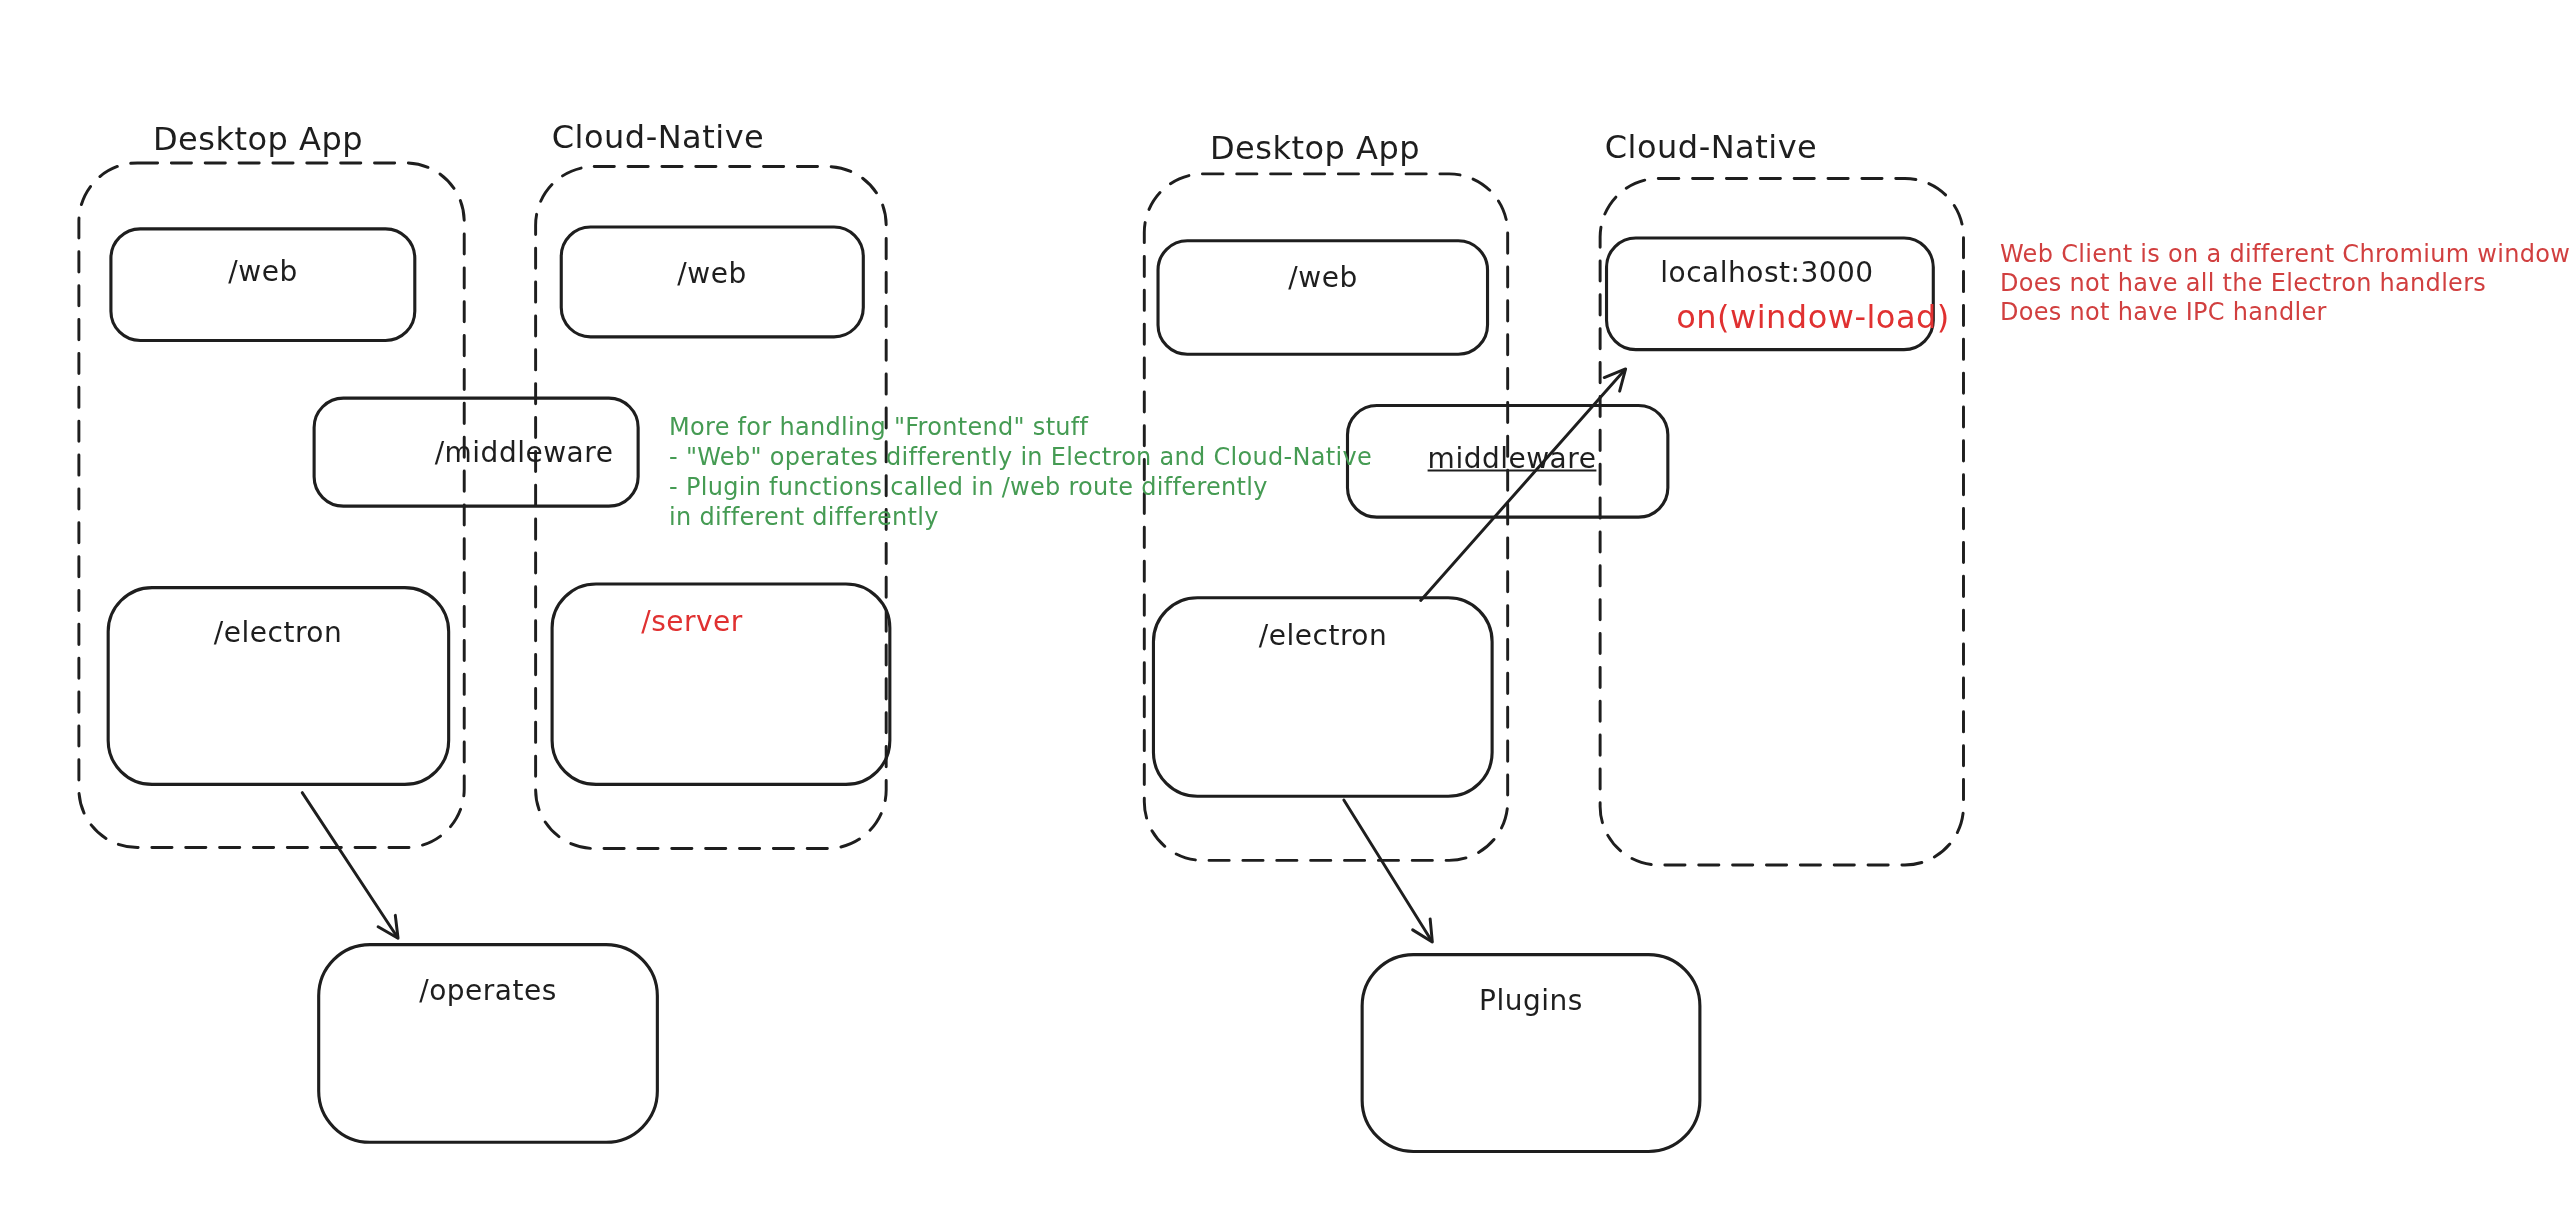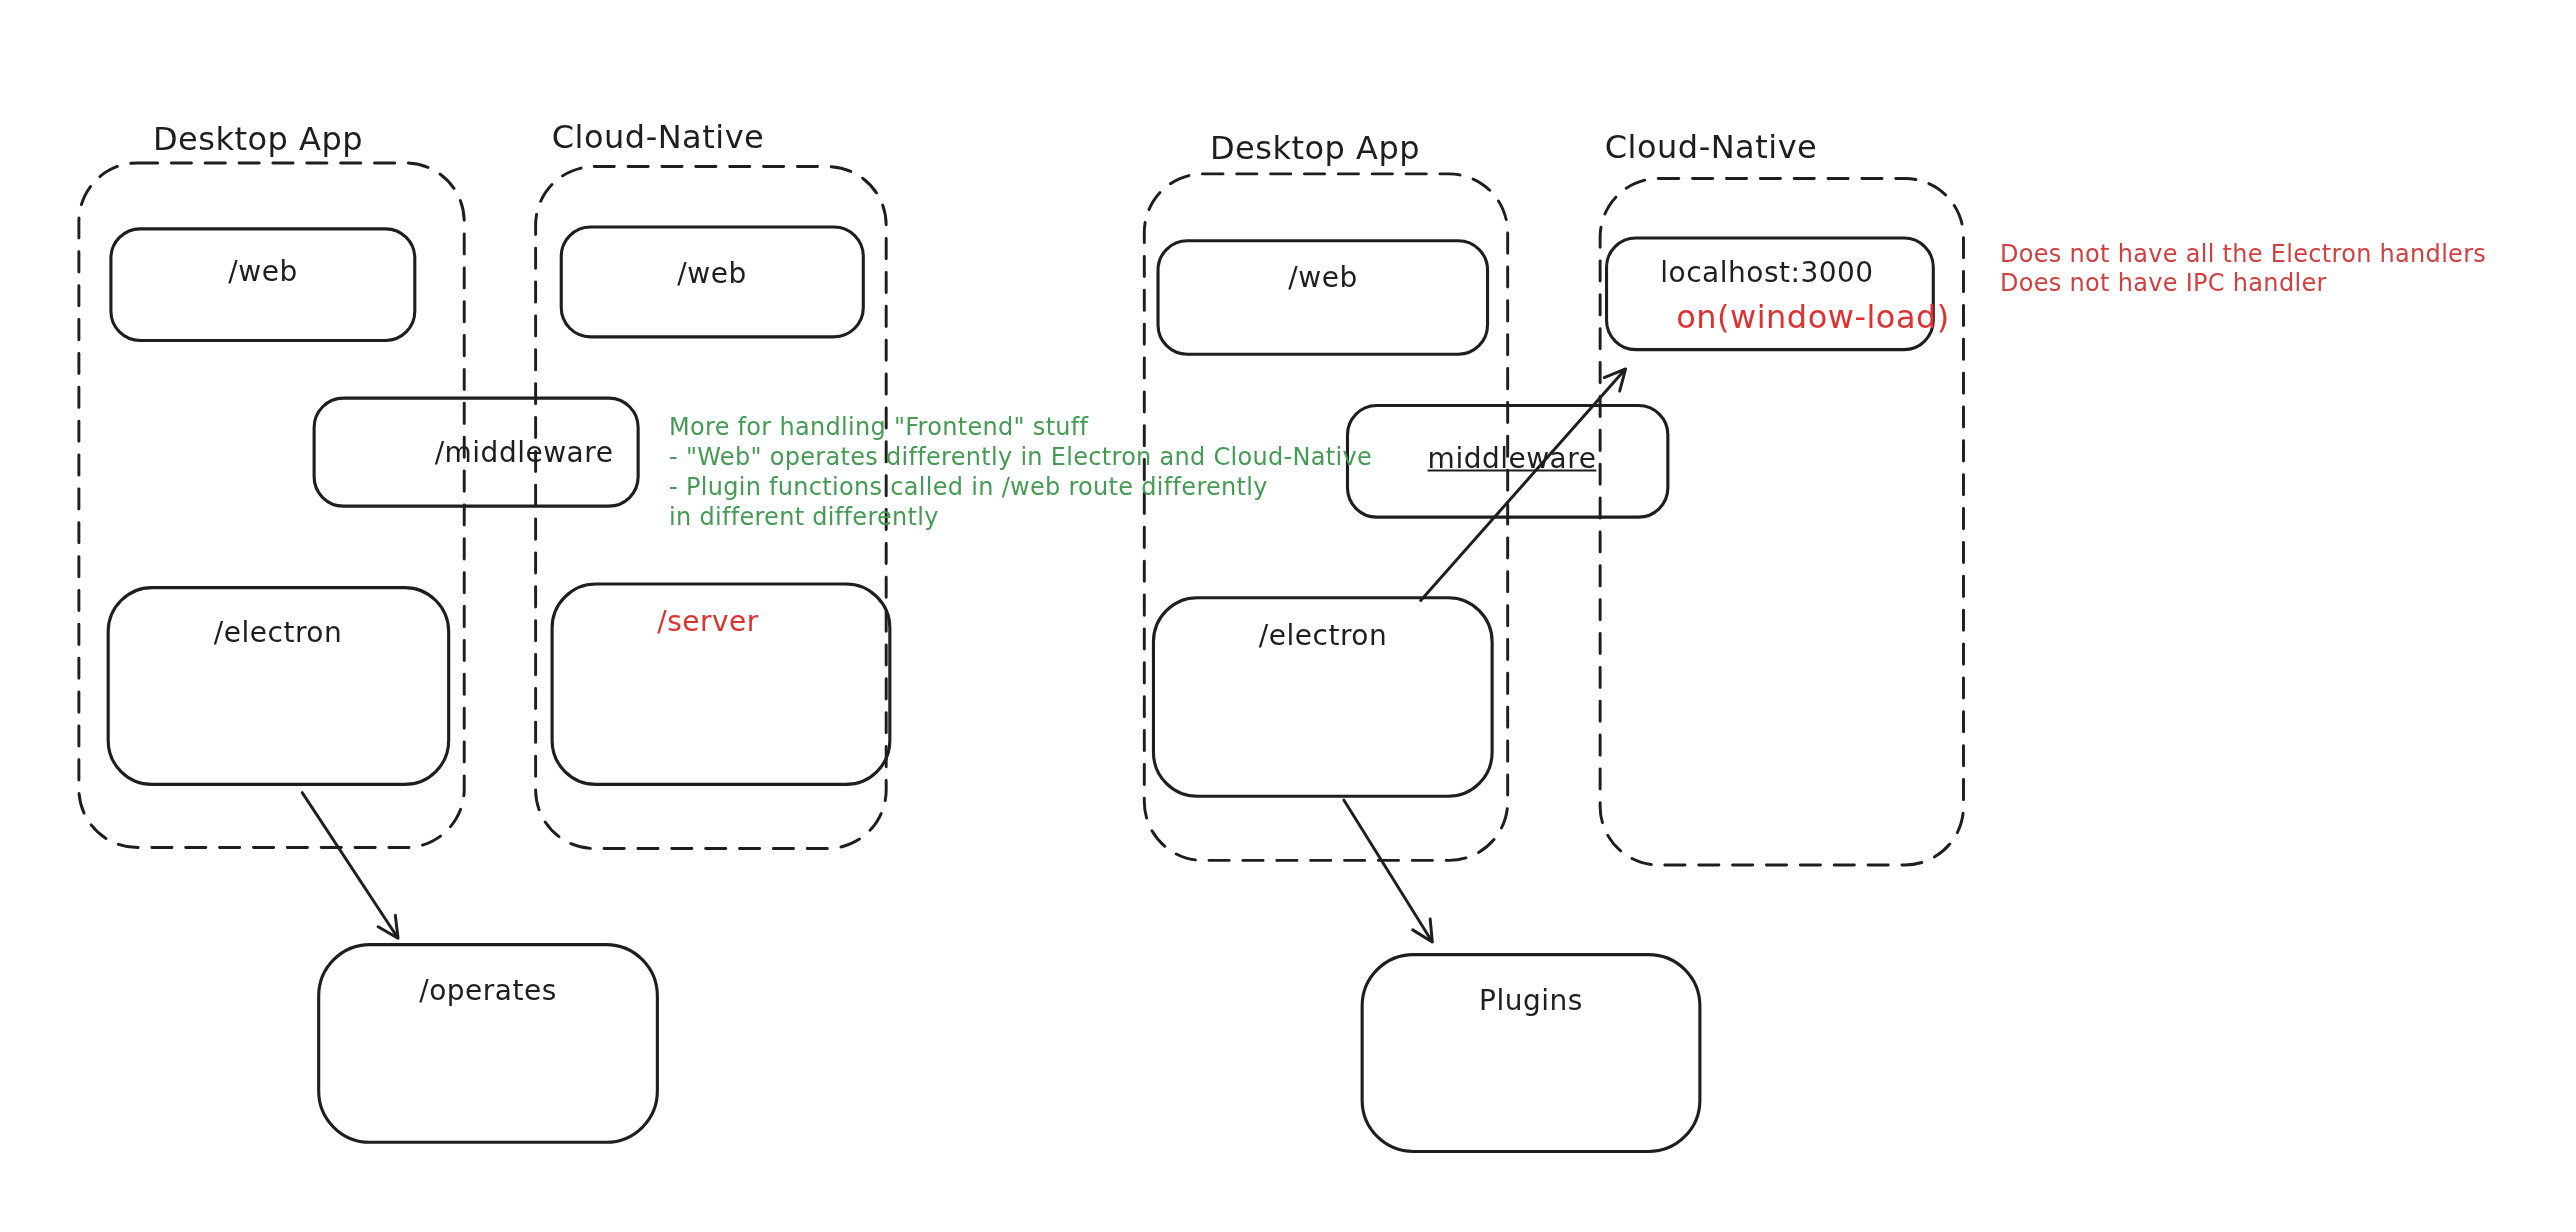--- a/index.html
+++ b/index.html
@@ -84,39 +84,40 @@
     <path d="M1468,874 L1564,1028" fill="none" stroke="#1e1e1e" stroke-width="3.2" stroke-linecap="round" marker-end="url(#arrowhead)"></path>
   </svg>
 
   <div class="label title" style="left:258px; top:139px;">Desktop App</div>
   <div class="label title" style="left:658px; top:137px;">Cloud-Native</div>
 
   <div class="label" style="left:263px; top:271px;">/web</div>
   <div class="label" style="left:712px; top:273px;">/web</div>
   <div class="label" style="left:476px; top:452px;margin-left:48px;">/middleware</div>
   <div class="label" style="left:278px; top:632px;">/electron</div>
-  <div class="label red-text" style="left:708px; top:621px;">/server</div>
+  <div class="label red-text" style="left:692px; top:621px;">/server</div>
   <div class="label" style="left:488px; top:990px;">/operates</div>
 
   <div class="note note-green" style="left:669px; top:412px;">
     <div>More for handling "Frontend" stuff</div>
     <div>- "Web" operates differently in Electron and Cloud-Native</div>
     <div>- Plugin functions called in /web route differently</div>
     <div>in different differently</div>
   </div>
 
   <div class="label title" style="left:1315px; top:148px;">Desktop App</div>
   <div class="label title" style="left:1711px; top:147px;">Cloud-Native</div>
 
   <div class="label" style="left:1323px; top:277px;">/web</div>
   <div class="label" style="left:1512px; top:458px;text-decoration:underline;">middleware</div>
   <div class="label" style="left:1323px; top:635px;">/electron</div>
   <div class="label" style="left:1767px; top:272px;">localhost:3000</div>
   <div class="label red-text" style="left:1813px; top:317px; font-size:32px;">on(window-load)</div>
   <div class="label" style="left:1531px; top:1000px;">Plugins</div>
 
   <div class="note note-red" style="left:2000px; top:240px;">
+    <div>Web Client is on a different Chromium window</div>
     <div>Does not have all the Electron handlers</div>
     <div>Does not have IPC handler</div>
   </div>
 
 </div>
 
 
 </body></html>

